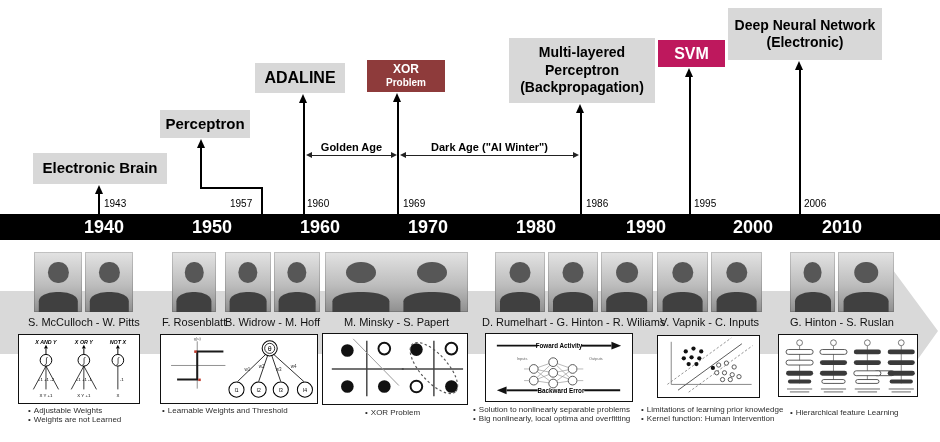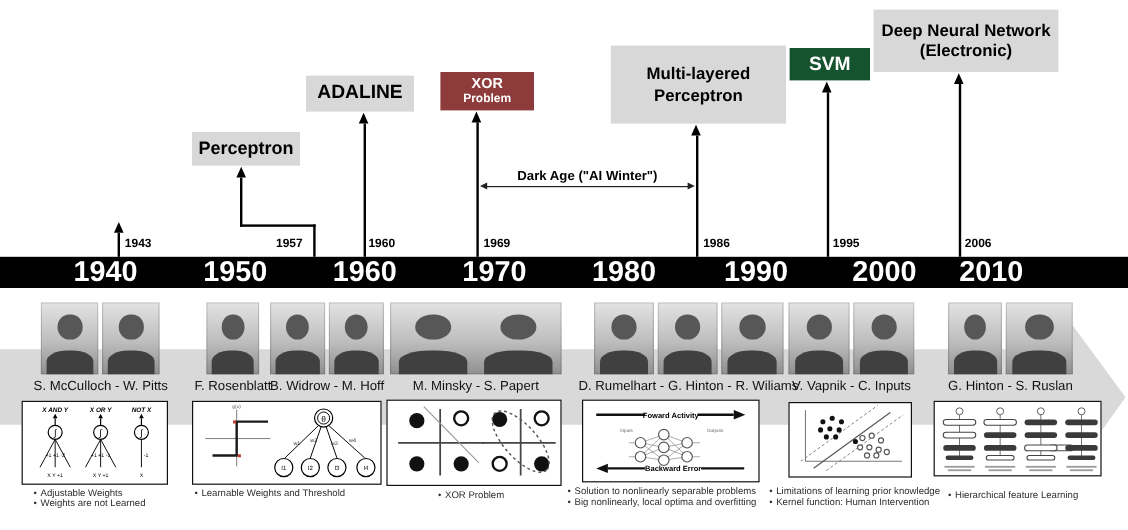--- a/index.html
+++ b/index.html
@@ -1,29 +1,29 @@
 <!DOCTYPE html>
 <html><head>
 <meta charset="utf-8">
 <style>
   html,body{margin:0;padding:0;background:#fff;}
   #stage{position:relative;width:940px;height:442px;background:#fff;overflow:hidden;
          font-family:"Liberation Sans",sans-serif;}
   
   .tl-bar{position:absolute;left:0;top:214px;width:940px;height:26px;background:#000;}
   .decade{position:absolute;top:214px;height:26px;line-height:26px;color:#fff;
-          font-size:24px;font-weight:600;transform:translateX(-50%);white-space:nowrap;}
+          font-size:18px;font-weight:600;transform:translateX(-50%);white-space:nowrap;margin-left:16px;}
   .evt-box{position:absolute;background:#d8d8d8;color:#000;display:flex;flex-direction:column;
            align-items:center;justify-content:center;text-align:center;font-weight:bold;}
   .evt-box span{display:block;line-height:1.25;}
   .vline{position:absolute;width:2px;background:#000;}
   .hline{position:absolute;height:2px;background:#000;}
   .arrow-up{position:absolute;width:0;height:0;border-left:4.5px solid transparent;
             border-right:4.5px solid transparent;border-bottom:9px solid #000;}
-  .year{position:absolute;font-size:10px;font-weight:bold;color:#000;white-space:nowrap;}
+  .year{position:absolute;font-size:10px;font-weight:normal;color:#000;white-space:nowrap;}
   .era{position:absolute;height:20px;}
   .era-label{position:absolute;left:0;right:0;top:0;text-align:center;font-size:11px;
              font-weight:600;color:#000;white-space:nowrap;}
   .era-line{position:absolute;left:5px;right:5px;top:14px;border-top:1px solid #222;}
   .tri-l{position:absolute;left:0;top:11px;width:0;height:0;border-top:3.5px solid transparent;
          border-bottom:3.5px solid transparent;border-right:6px solid #222;}
   .tri-r{position:absolute;right:0;top:11px;width:0;height:0;border-top:3.5px solid transparent;
          border-bottom:3.5px solid transparent;border-left:6px solid #222;}
   
   .flow-arrow{position:absolute;left:0;top:270px;width:940px;height:130px;background:#d9d9d9;
@@ -56,20 +56,23 @@
   <div class="tl-bar"></div>
   <span class="decade" style="left:88px">1940</span>
   <span class="decade" style="left:196px">1950</span>
   <span class="decade" style="left:304px">1960</span>
   <span class="decade" style="left:412px">1970</span>
   <span class="decade" style="left:520px">1980</span>
   <span class="decade" style="left:630px">1990</span>
   <span class="decade" style="left:737px">2000</span>
   <span class="decade" style="left:826px">2010</span>
 
+  <div class="evt-box" style="left:33px;top:153px;width:134px;height:31px;font-size:15px">
+    <span>Electronic Brain</span>
+  </div>
   <div class="vline" style="left:98px;top:194px;height:20px"></div>
   <div class="arrow-up" style="left:95px;top:185px"></div>
   <span class="year" style="left:104px;top:198px">1943</span>
 
   <div class="evt-box" style="left:160px;top:110px;width:90px;height:28px;font-size:15px">
     <span>Perceptron</span>
   </div>
   <div class="arrow-up" style="left:197px;top:139px"></div>
   <div class="vline" style="left:200px;top:148px;height:41px"></div>
   <div class="hline" style="left:200px;top:187px;width:63px"></div>
@@ -87,40 +90,47 @@
     <span style="font-size:12px">XOR</span>
     <span style="font-size:10px">Problem</span>
   </div>
   <div class="arrow-up" style="left:393px;top:93px"></div>
   <div class="vline" style="left:397px;top:102px;height:112px"></div>
   <span class="year" style="left:403px;top:198px">1969</span>
 
   <div class="evt-box" style="left:509px;top:38px;width:146px;height:65px;font-size:14px">
     <span>Multi-layered</span>
     <span>Perceptron</span>
+    <span>(Backpropagation)</span>
   </div>
   <div class="arrow-up" style="left:576px;top:104px"></div>
   <div class="vline" style="left:580px;top:113px;height:101px"></div>
   <span class="year" style="left:586px;top:198px">1986</span>
 
-  <div class="evt-box" style="left:658px;top:40px;width:67px;height:27px;background:#14532d;color:#fff;font-size:16px">
+  <div class="evt-box" style="left:658px;top:40px;width:67px;height:27px;background:#be185d;color:#fff;font-size:16px">
     <span>SVM</span>
   </div>
   <div class="arrow-up" style="left:685px;top:68px"></div>
   <div class="vline" style="left:689px;top:77px;height:137px"></div>
   <span class="year" style="left:694px;top:198px">1995</span>
 
   <div class="evt-box" style="left:728px;top:8px;width:154px;height:52px;font-size:14px">
     <span>Deep Neural Network</span>
     <span>(Electronic)</span>
   </div>
   <div class="arrow-up" style="left:795px;top:61px"></div>
   <div class="vline" style="left:799px;top:70px;height:144px"></div>
   <span class="year" style="left:804px;top:198px">2006</span>
 
+  <div class="era" style="left:306px;top:141px;width:91px">
+    <span class="era-label">Golden Age</span>
+    <span class="era-line"></span>
+    <span class="tri-l"></span>
+    <span class="tri-r"></span>
+  </div>
   <div class="era" style="left:400px;top:141px;width:179px">
     <span class="era-label">Dark Age ("AI Winter")</span>
     <span class="era-line"></span>
     <span class="tri-l"></span>
     <span class="tri-r"></span>
   </div>
 
   <div class="pgroup" style="left:28px;top:252px">
     <div class="photos">
       <div class="photo" style="width:48px">

